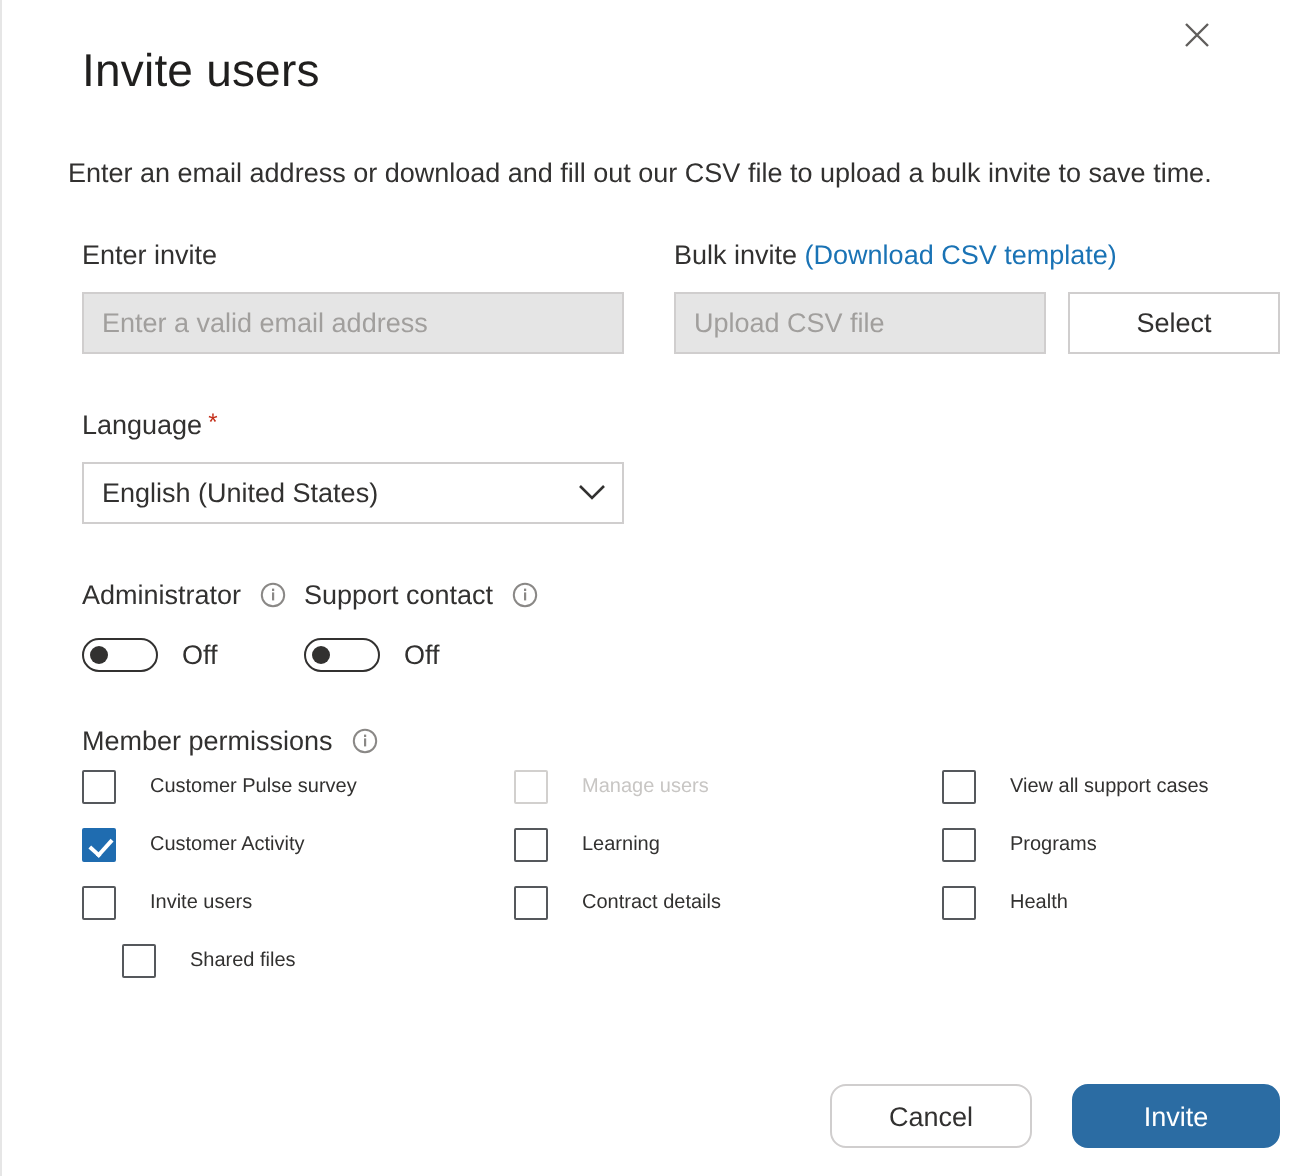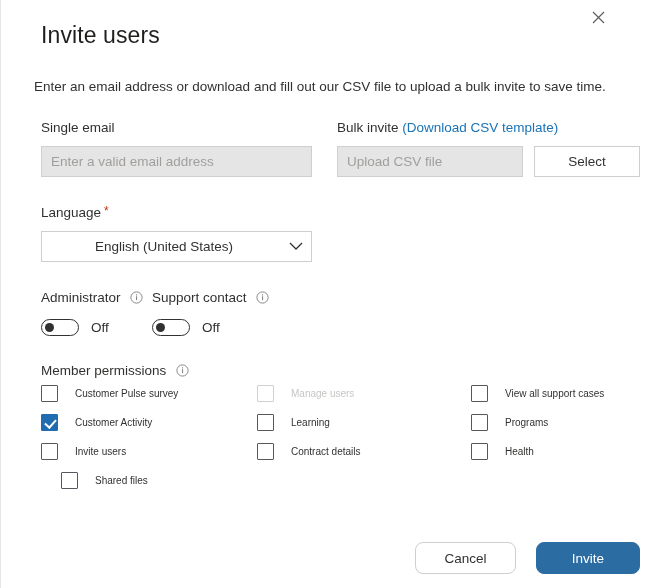--- a/index.html
+++ b/index.html
@@ -120,21 +120,20 @@
   .lbl-lang { position:absolute; left:40px; top:205px; }
   .select-wrap {
     position:absolute; left:40px; top:231px;
     width:271px; height:31px;
     box-sizing:border-box;
     border:1px solid #d0cece;
     background:#fff;
     display:flex;
     align-items:center;
     cursor:pointer;
-    padding-left:44px;
   }
   .select-val {
     flex:1;
     padding-left:9px;
     font-size:13.5px;
     color:#323130;
     white-space:nowrap;
   }
   .chev { width:30px; display:flex; align-items:center; justify-content:center; }
 
@@ -238,21 +237,21 @@
 
   <button class="close-btn">
     <svg width="13" height="13" viewBox="0 0 13 13" aria-hidden="true">
       <path d="M1 1 L12 12 M12 1 L1 12" stroke="#605e5c" stroke-width="1.2" fill="none"></path>
     </svg>
   </button>
 
   <div class="title">Invite users</div>
   <div class="subtitle">Enter an email address or download and fill out our CSV file to upload a bulk invite to save time.</div>
 
-  <div class="fieldlabel lbl-single">Single email</div>
+  <div class="fieldlabel lbl-single">Enter invite</div>
   <input class="textbox inp-single" type="text" placeholder="Enter a valid email address" style="">
 
   <div class="fieldlabel lbl-bulk">
     <span>Bulk invite</span>
     <span class="link">(Download CSV template)</span>
   </div>
   <input class="textbox inp-bulk" type="text" placeholder="Upload CSV file" style="">
   <button class="btn-select">Select</button>
 
   <div class="fieldlabel lbl-lang">

